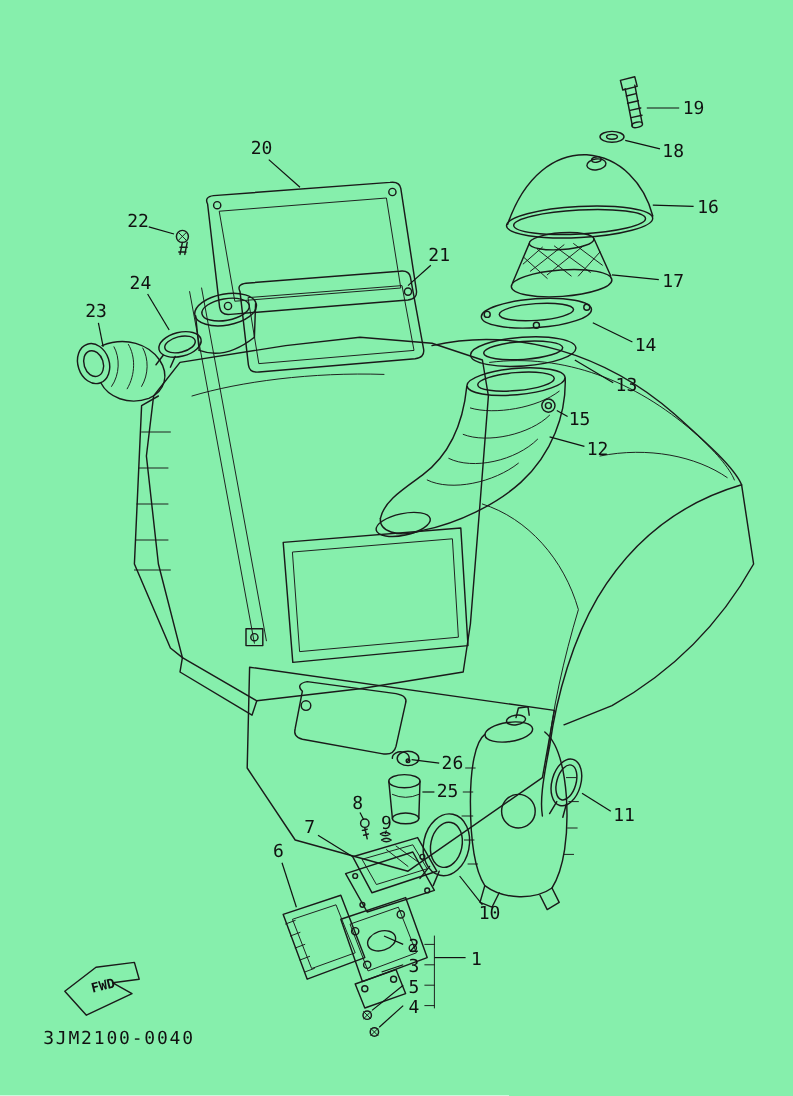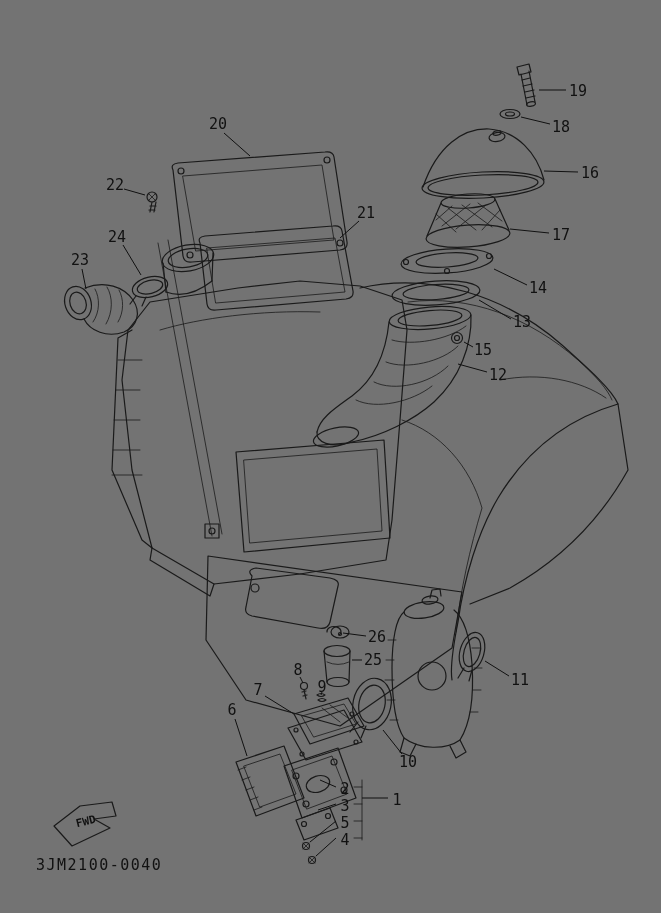--- a/index.html
+++ b/index.html
@@ -1,17 +1,17 @@
 <!DOCTYPE html>
 <html><head>
 <meta charset="utf-8">
 <style>
   html,body{margin:0;padding:0;background:#ffffff;}
   .stage{
-    position:relative;width:661px;height:913px;background:#737373;
+    position:relative;width:661px;height:913px;background:#86efac;
     font-family:"DejaVu Sans Mono","Liberation Mono",monospace;
     overflow:hidden;
     text-align:center;
   }
   .stage svg{position:absolute;left:0;top:0;}
   #art *{stroke:#1a1a1a;fill:none;stroke-width:1.2;stroke-linecap:round;stroke-linejoin:round;}
   #art .thin{stroke-width:0.8;}
   #callout-layer text{
     font-family:"DejaVu Sans Mono","Liberation Mono",monospace;
     font-size:15px;fill:#111;text-anchor:middle;dominant-baseline:middle;stroke:none;

